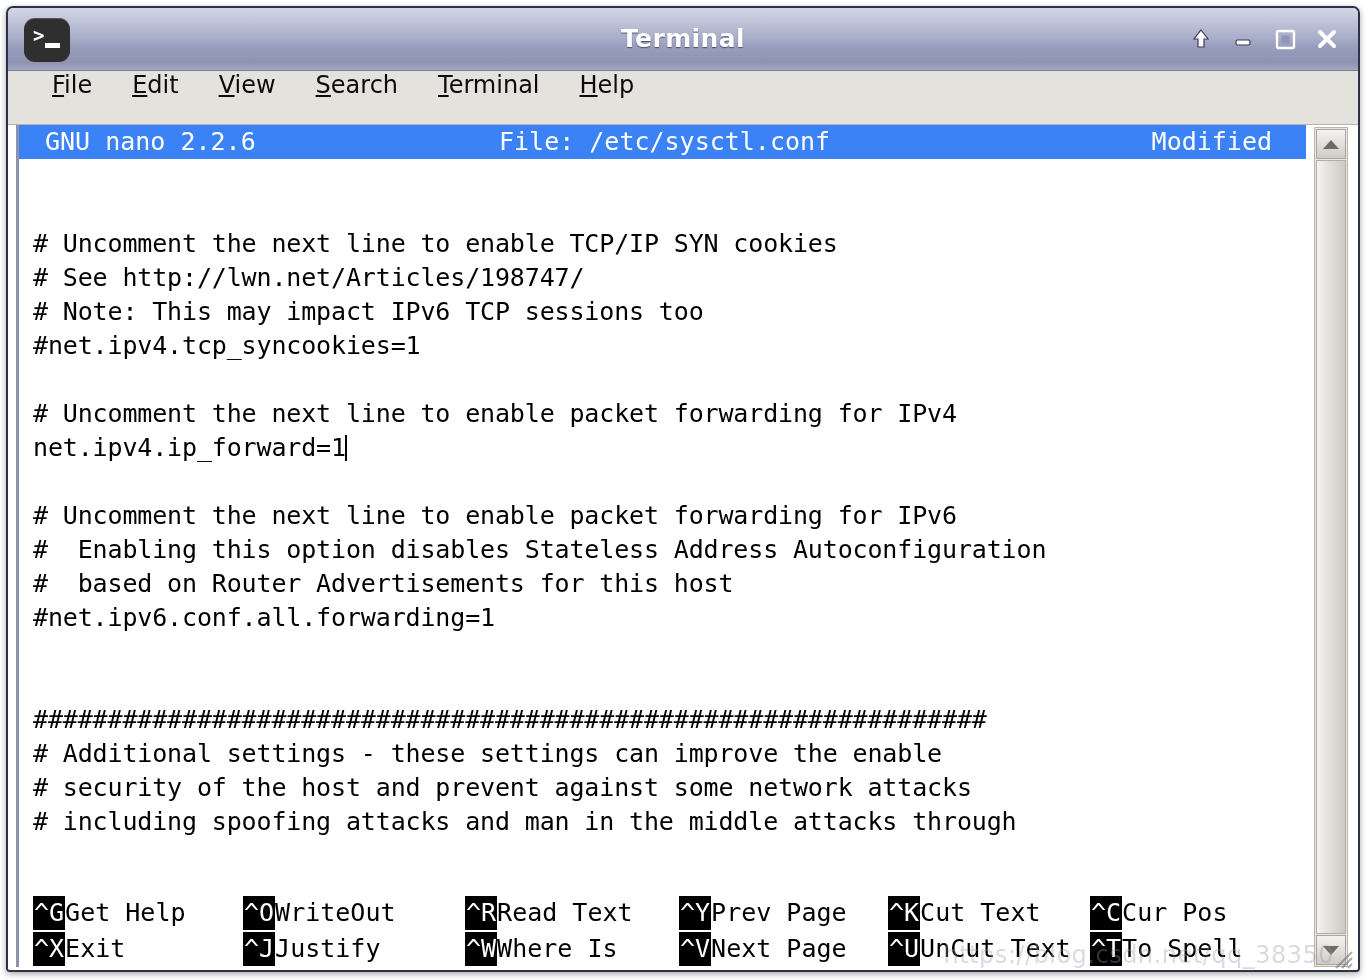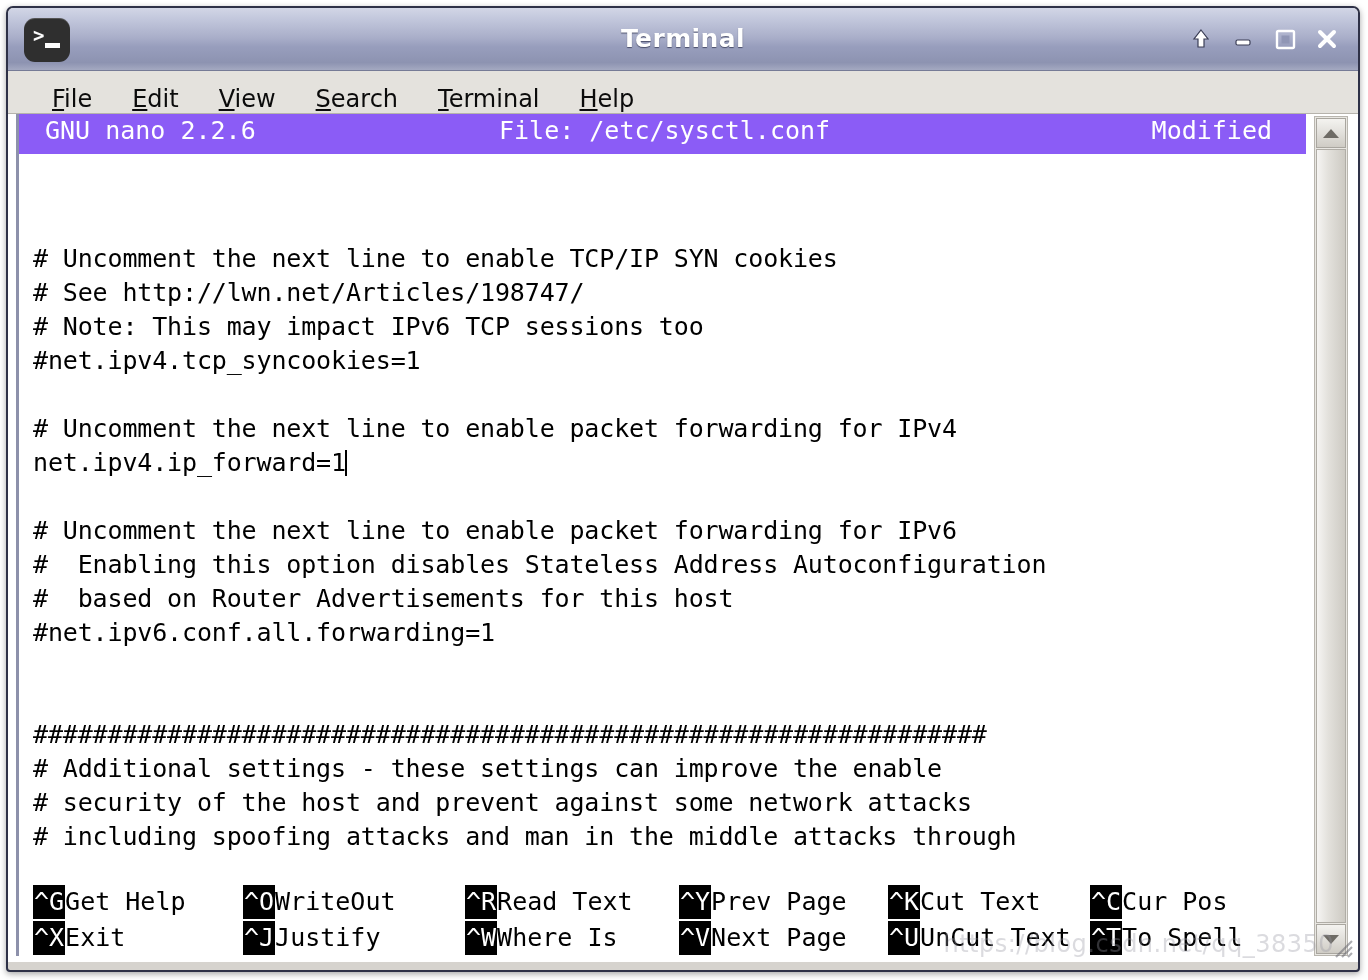--- a/index.html
+++ b/index.html
@@ -98,25 +98,25 @@
   .win-btn {
     width: 26px;
     height: 26px;
     position: relative;
     cursor: pointer;
   }
   .win-btn svg { display: block; }
 
   
   #menubar {
-    height: 43px;
+    height: 54px;
     background: #e4e2dd;
     border-bottom: 1px solid #b6b3ac;
     display: flex;
-    align-items: flex-end;
+    align-items: flex-start;
     padding-left: 44px;
     box-sizing: border-box;
   }
   .menu-item {
     font-family: "DejaVu Sans", sans-serif;
     font-size: 24px;
     color: #0b0b0b;
     margin-right: 40px;
     cursor: default;
     white-space: nowrap;
@@ -137,43 +137,42 @@
     position: absolute;
     left: 8px;
     top: 0;
     right: 52px;
     bottom: 6px;
     background: #ffffff;
     border-left: 3px solid #8d91ab;
     overflow: hidden;
   }
   #nano-header {
-    height: 40px;
-    background: #8b5cf6;
+    height: 34px;
+    background: #3b82f6;
     color: #ffffff;
     font-family: "DejaVu Sans Mono", monospace;
     font-size: 25px;
     line-height: 34px;
     position: relative;
     white-space: pre;
     letter-spacing: 0px;
   }
   #nano-header .hdr-version { position:absolute; left: 26px; top: 0; }
   #nano-header .hdr-file    { position:absolute; left: 480px; top: 0; }
   #nano-header .hdr-mod     { position:absolute; right: 34px; top: 0; margin-left: 44px; }
 
   #nano-body {
     position: absolute;
     left: 0;
     top: 34px;
     right: 0;
     bottom: 104px;
     padding-left: 14px;
     box-sizing: border-box;
-    margin-top: 26px;
   }
   .tline {
     font-family: "DejaVu Sans Mono", monospace;
     font-size: 25px;
     line-height: 34px;
     height: 34px;
     color: #000000;
     white-space: pre;
     letter-spacing: -0.15px;
     position: relative;

